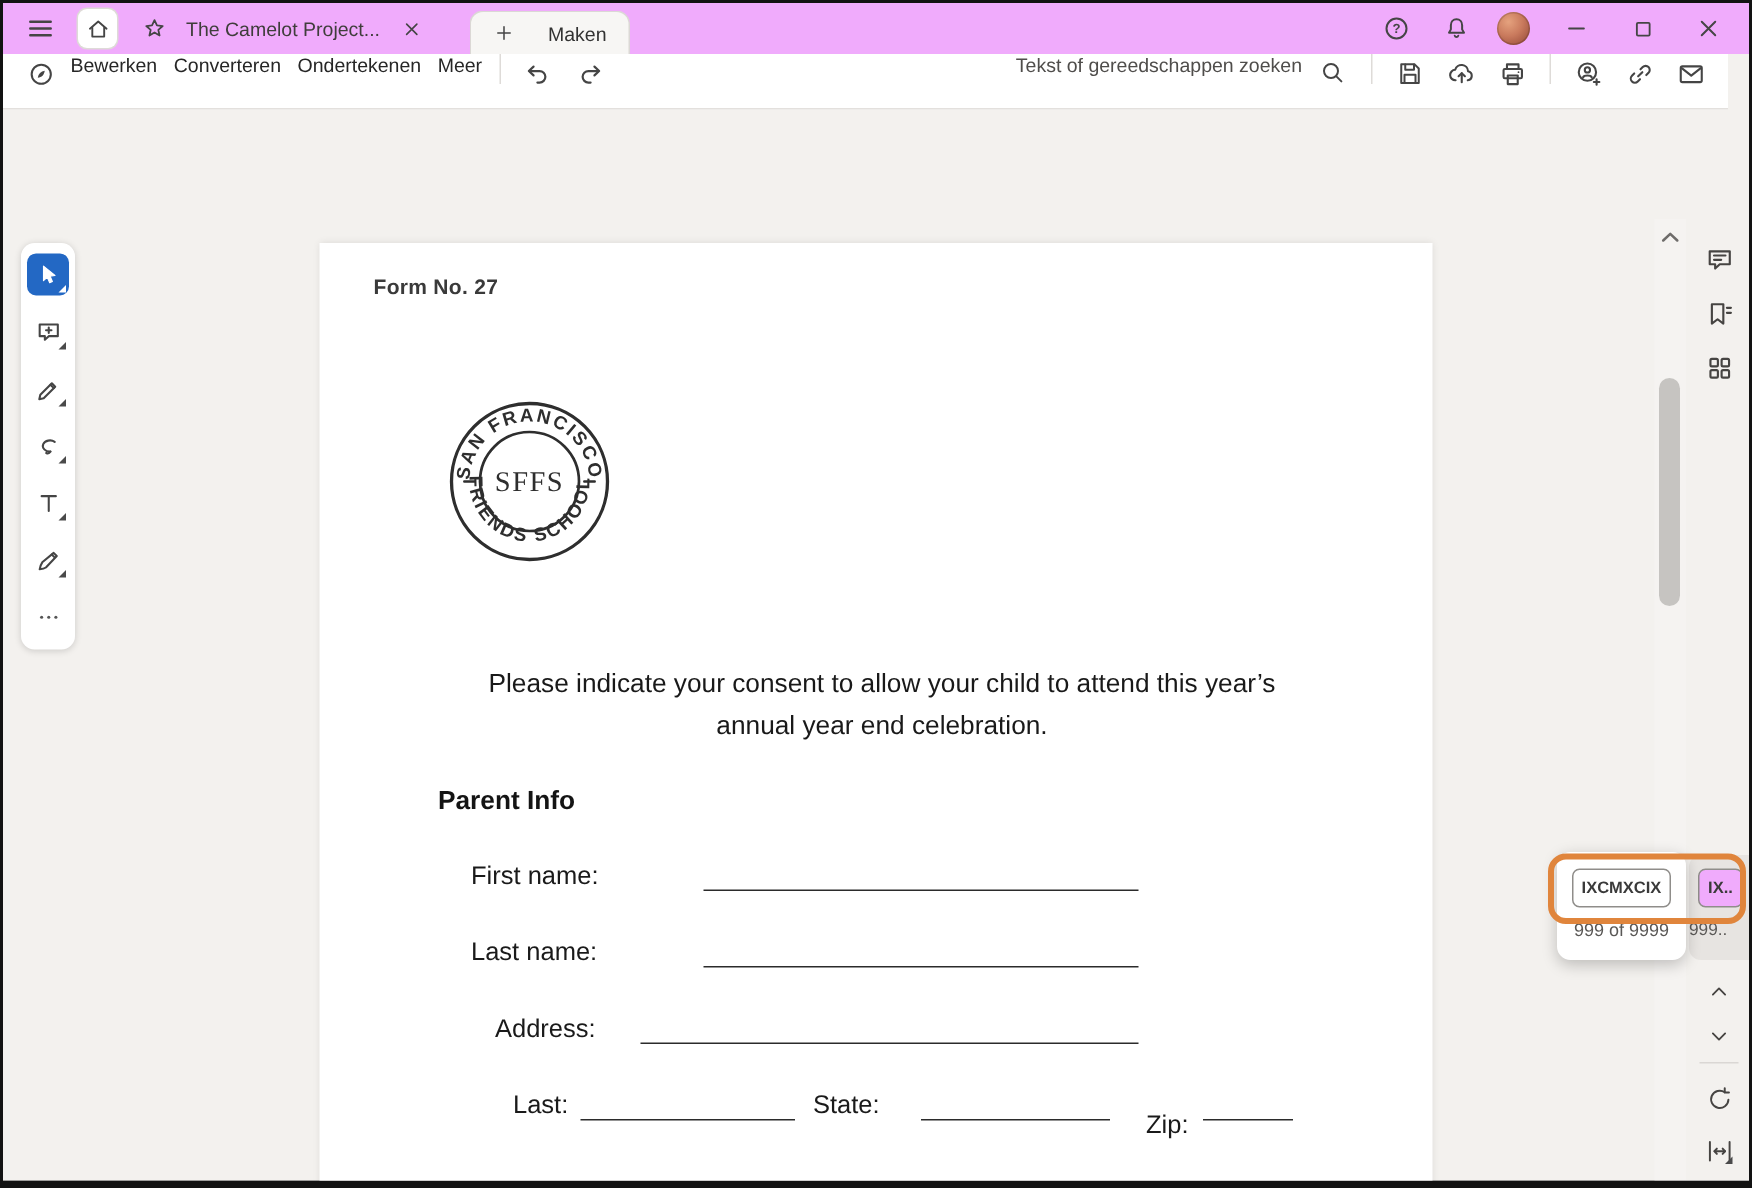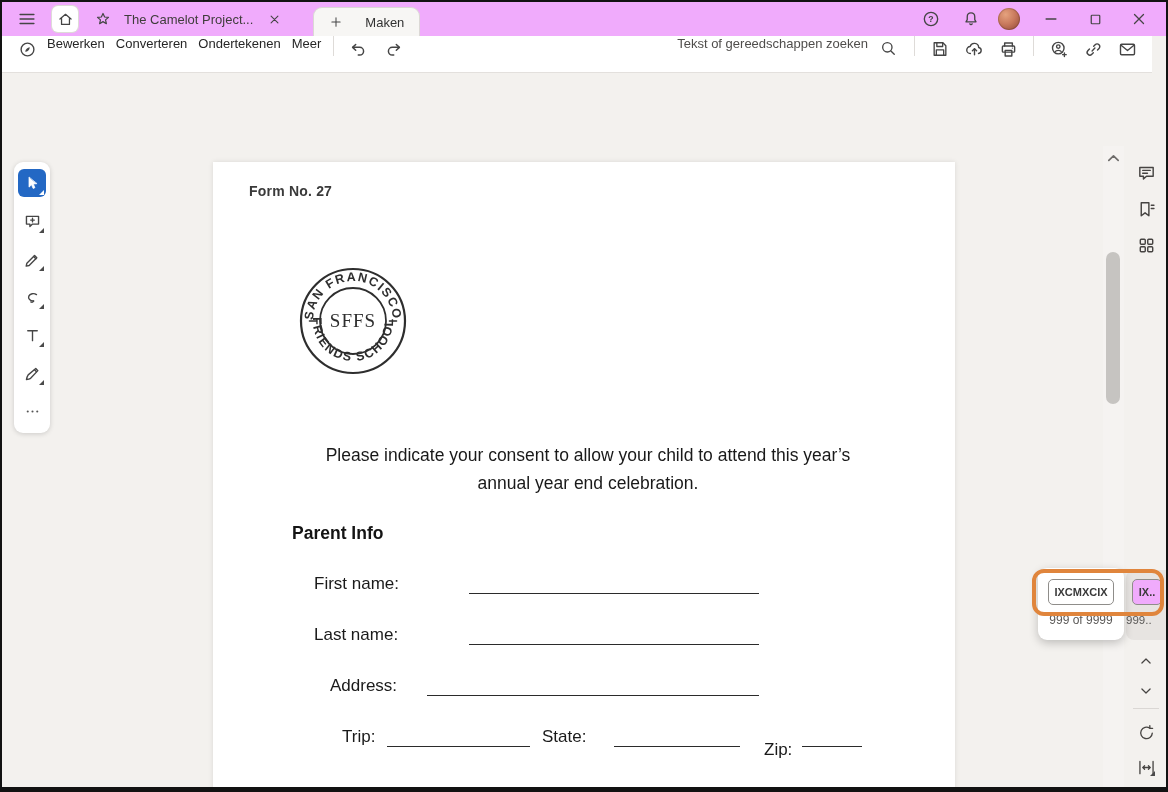--- a/index.html
+++ b/index.html
@@ -304,21 +304,21 @@
 
       <div class="f-label" style="left:101px; top:412px;">First name:</div>
       <div class="f-line" style="left:256px; top:431px; width:290px;"></div>
 
       <div class="f-label" style="left:101px; top:463px;">Last name:</div>
       <div class="f-line" style="left:256px; top:482px; width:290px;"></div>
 
       <div class="f-label" style="left:101px; top:514px;margin-left:16px;">Address:</div>
       <div class="f-line" style="left:214px; top:533px; width:332px;"></div>
 
-      <div class="f-label" style="left:129px; top:565px;">Trip:</div>
+      <div class="f-label" style="left:129px; top:565px;">Last:</div>
       <div class="f-line" style="left:174px; top:584px; width:143px;"></div>
       <div class="f-label" style="left:329px; top:565px;">State:</div>
       <div class="f-line" style="left:401px; top:584px; width:126px;"></div>
       <div class="f-label" style="left:551px; top:578px;">Zip:</div>
       <div class="f-line" style="left:589px; top:584px; width:60px;"></div>
 
     </div>
 
     <div class="v-scroll"></div>
     <div class="scroll-arrow" style="top:78px;">

